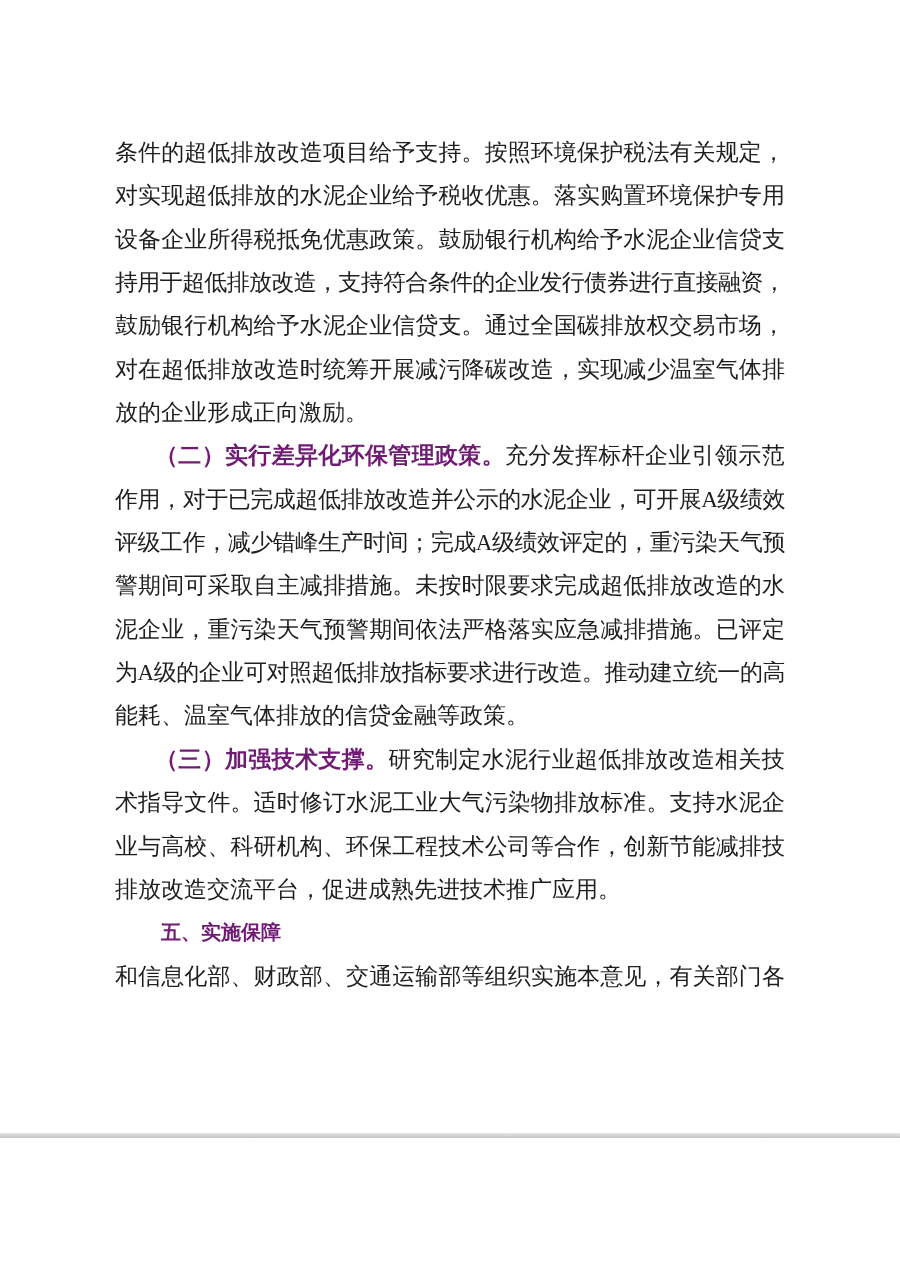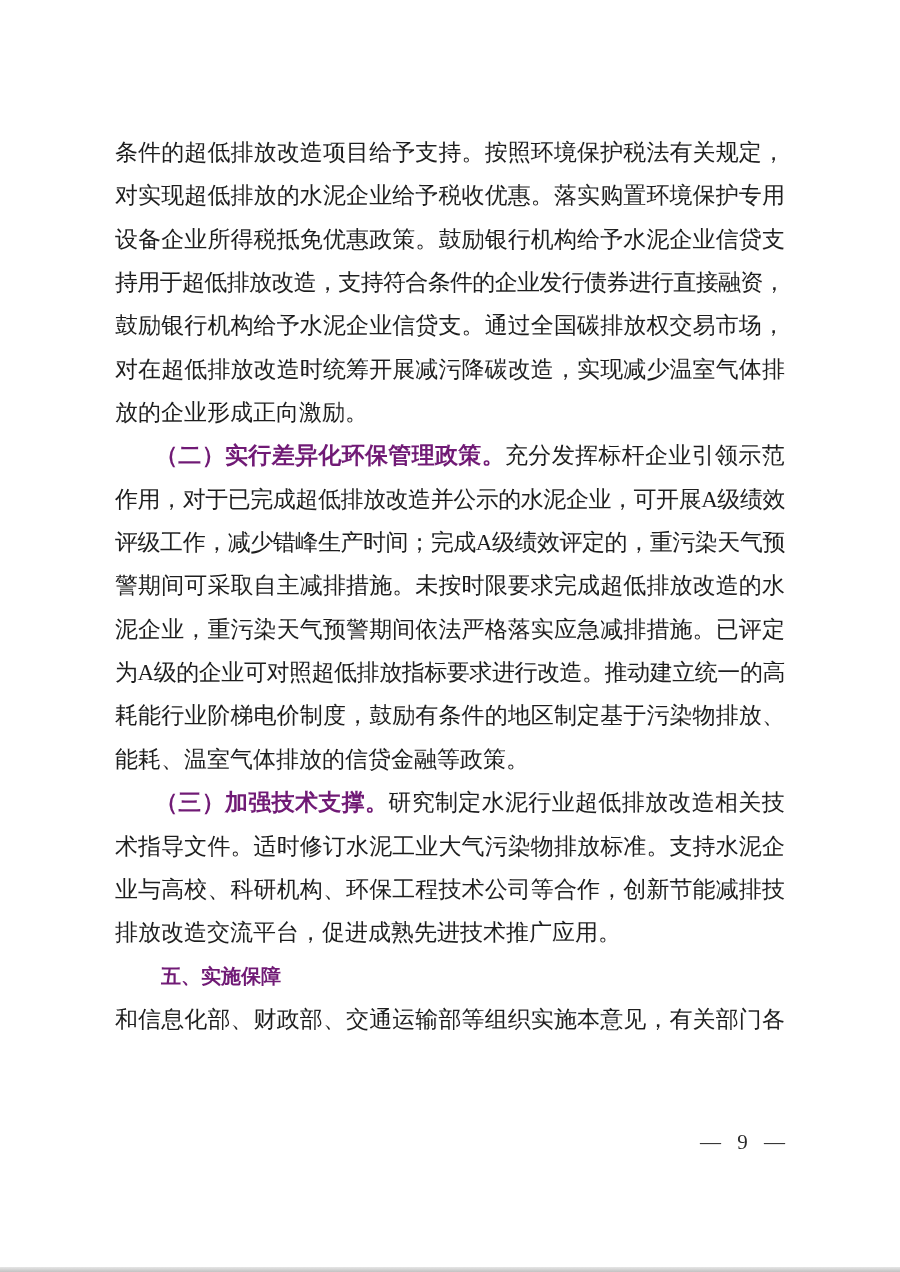--- a/index.html
+++ b/index.html
@@ -1,17 +1,17 @@
 <!DOCTYPE html>
 <html><head>
 <meta charset="utf-8">
 <style>
   html,body{margin:0;padding:0;background:#fff;}
   .page{
-    position:relative;width:900px;height:1272px;background:#ffffff;overflow:hidden;
+    position:relative;width:900px;height:1138px;background:#ffffff;overflow:hidden;
     font-family:"Liberation Serif","DejaVu Serif",serif;color:#1e1e1e;
   }
   .doc-body{position:absolute;left:115px;top:131px;width:670px;}
   .block{margin:0;}
   .line{
     box-sizing:border-box;width:670px;height:43.35px;line-height:43.35px;
     font-size:23px;white-space:nowrap;text-align:left;
   }
   .line.indent{padding-left:40px;}
   .line.heading{
@@ -43,21 +43,20 @@
         <div class="line fill" style="letter-spacing: 0.103448px;"><span class="seg">对在超低排放改造时统筹开展减污降碳改造，实现减少温室气体排</span></div>
         <div class="line"><span class="seg">放的企业形成正向激励。</span></div>
       </div>
       <div class="block">
         <div class="line indent fill" style="letter-spacing: 0.333333px;"><span class="seg bold">（二）实行差异化环保管理政策。</span><span class="seg">充分发挥标杆企业引领示范</span></div>
         <div class="line fill" style="letter-spacing: -0.454167px;"><span class="seg">作用，对于已完成超低排放改造并公示的水泥企业，可开展A级绩效</span></div>
         <div class="line fill" style="letter-spacing: -0.454167px;"><span class="seg">评级工作，减少错峰生产时间；完成A级绩效评定的，重污染天气预</span></div>
         <div class="line fill" style="letter-spacing: 0.103448px;"><span class="seg">警期间可采取自主减排措施。未按时限要求完成超低排放改造的水</span></div>
         <div class="line fill" style="letter-spacing: 0.103448px;"><span class="seg">泥企业，重污染天气预警期间依法严格落实应急减排措施。已评定</span></div>
         <div class="line fill" style="letter-spacing: -0.454167px;"><span class="seg">为A级的企业可对照超低排放指标要求进行改造。推动建立统一的高</span></div>
-        <div class="line fill" style="letter-spacing: 0.103448px;"><span class="seg">耗能行业阶梯电价制度，鼓励有条件的地区制定基于污染物排放、</span></div>
         <div class="line"><span class="seg">能耗、温室气体排放的信贷金融等政策。</span></div>
       </div>
       <div class="block">
         <div class="line indent fill" style="letter-spacing: 0.333333px;"><span class="seg bold">（三）加强技术支撑。</span><span class="seg">研究制定水泥行业超低排放改造相关技</span></div>
         <div class="line fill" style="letter-spacing: 0.103448px;"><span class="seg">术指导文件。适时修订水泥工业大气污染物排放标准。支持水泥企</span></div>
         <div class="line fill" style="letter-spacing: 0.103448px;"><span class="seg">业与高校、科研机构、环保工程技术公司等合作，创新节能减排技</span></div>
         <div class="line"><span class="seg">排放改造交流平台，促进成熟先进技术推广应用。</span></div>
       </div>
       <div class="block">
         <div class="line indent heading"><span class="seg bold">五、实施保障</span></div>

